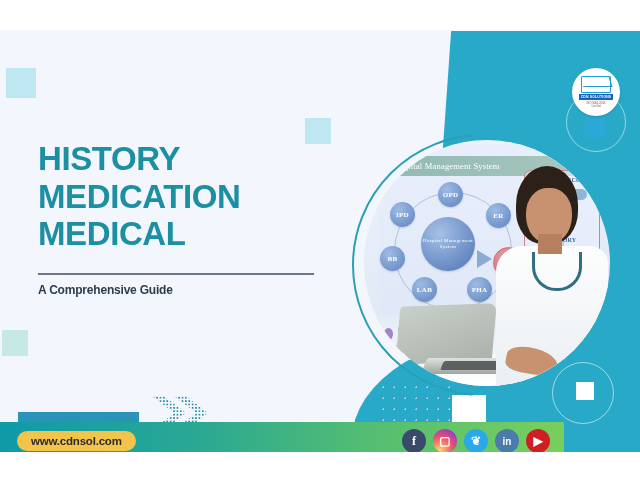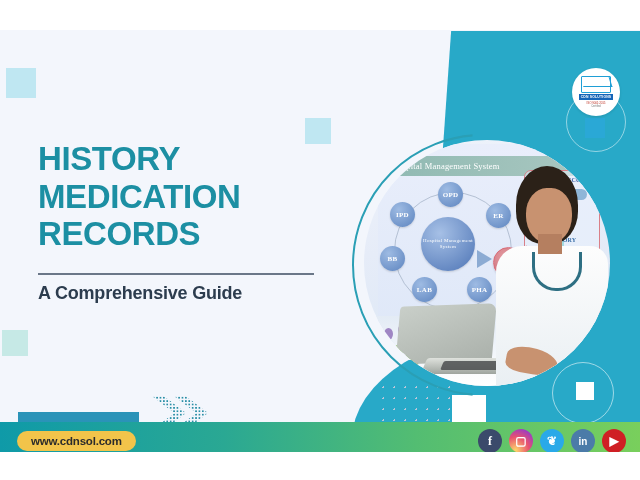--- a/index.html
+++ b/index.html
@@ -85,32 +85,32 @@
   #p-steth{position:absolute;left:40px;top:86px;width:44px;height:36px;border:3px solid #2e6f83;border-top:none;border-radius:0 0 24px 24px;}
   #p-hand{position:absolute;left:14px;top:182px;width:52px;height:26px;background:#c89270;border-radius:40% 55% 45% 30%;transform:rotate(10deg);}
 
   
   #dots{position:absolute;left:378px;top:352px;width:74px;height:58px;
     background-image:radial-gradient(#b9c6d8 1px,transparent 1px);background-size:11px 11px;}
 
   
   #title{position:absolute;left:38px;top:110px;color:#1c8fa3;font-weight:bold;font-size:33px;line-height:1.14;letter-spacing:-.4px;}
   #rule{position:absolute;left:38px;top:243px;width:276px;height:1.5px;background:#6a7788;}
-  #subtitle{position:absolute;left:38px;top:253px;color:#2c3c4e;font-weight:bold;font-size:18px;letter-spacing:-.2px;}
+  #subtitle{position:absolute;left:38px;top:253px;color:#2c3c4e;font-weight:bold;font-size:12px;letter-spacing:-.2px;}
 
   
   #read-more{position:absolute;left:18px;top:382px;padding:7px 18px;background:#2a93b8;color:#fff;
       font-weight:bold;font-size:13px;letter-spacing:.6px;}
   .chev{position:absolute;top:366px;width:34px;height:34px;
       background-image:radial-gradient(#2a8fa6 1.1px,transparent 1.1px);background-size:3.4px 3.4px;
       clip-path:polygon(0 0,34% 0,100% 50%,34% 100%,0 100%,66% 50%);}
   #chev1{left:152px;} #chev2{left:174px;}
 
   
-  #footer{position:absolute;left:0;top:392px;width:640px;height:38px;
+  #footer{position:absolute;left:0;top:392px;width:564px;height:38px;
       background:linear-gradient(90deg,#0f9aa8 0%,#2aa893 35%,#53bd72 65%,#79cf5c 100%);}
   #url-pill{position:absolute;left:17px;top:9px;padding:4px 14px;background:#f2c44a;border-radius:12px;
       color:#2b2b2b;font-weight:bold;font-size:11.5px;letter-spacing:-.2px;}
   #socials{position:absolute;right:14px;top:7px;display:flex;gap:7px;}
   .soc{width:24px;height:24px;border-radius:50%;display:flex;align-items:center;justify-content:center;
       color:#fff;font-weight:bold;font-size:12px;font-family:"Liberation Serif",serif;}
   #soc-fb{background:#3b4a6b;}
   #soc-ig{background:radial-gradient(circle at 28% 88%,#fdd76b,#e8526f 48%,#9b3bc4 82%);}
   #soc-tw{background:#2aa9e8;}
   #soc-li{background:#4b7ba8;font-size:10px;font-family:"Liberation Sans",sans-serif;}
@@ -200,21 +200,21 @@
       <div id="p-face"></div>
       <div id="p-neck"></div>
       <div id="p-steth"></div>
       <div id="p-hand"></div>
     </div>
   </div>
 
   <div id="title">
     <div>HISTORY</div>
     <div>MEDICATION</div>
-    <div>RECORDS</div>
+    <div>MEDICAL</div>
   </div>
   <div id="rule"></div>
   <div id="subtitle">A Comprehensive Guide</div>
 
   <div id="read-more">READ MORE</div>
   <div class="chev" id="chev1"></div>
   <div class="chev" id="chev2"></div>
 
   <div id="logo">
     <div id="logo-mark">

